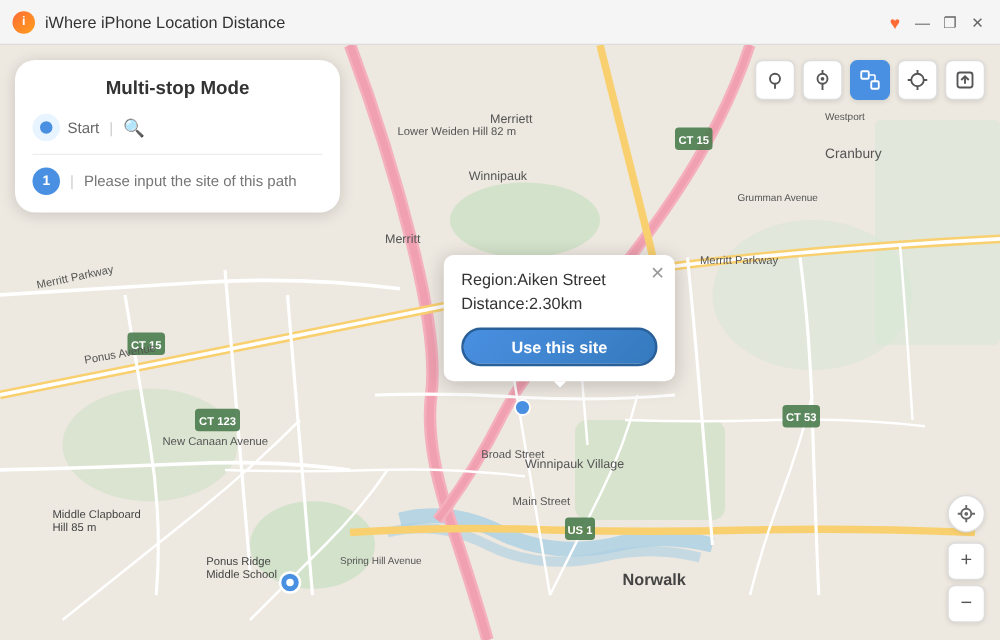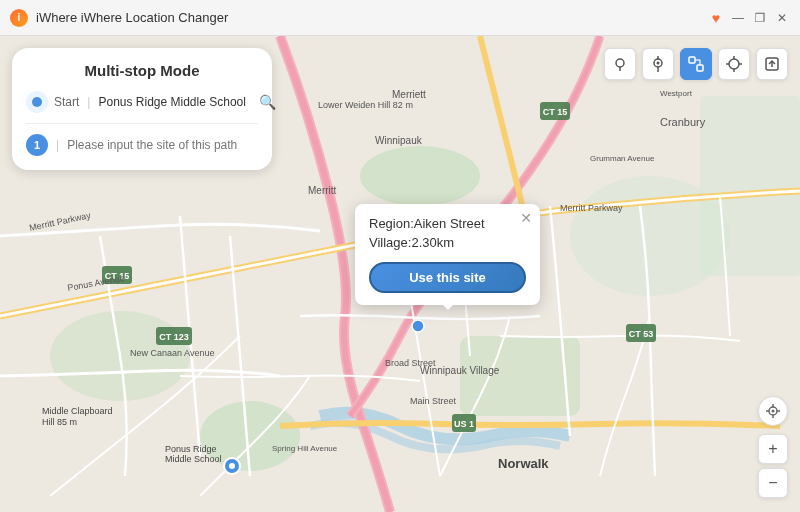--- a/index.html
+++ b/index.html
@@ -267,21 +267,21 @@
       margin-bottom: 4px;
     }
   </style>
 </head>
 <body>
 
 <div class="title-bar">
   <div class="title-bar-icon">
     <span>i</span>
   </div>
-  <span class="title-bar-text">iWhere iWhere Location Changer</span>
+  <span class="title-bar-text">iWhere iPhone Location Distance</span>
   <div class="title-bar-controls">
     <button class="title-bar-btn title-bar-heart">♥</button>
     <button class="title-bar-btn">—</button>
     <button class="title-bar-btn">❐</button>
     <button class="title-bar-btn">✕</button>
   </div>
 </div>
 
 <div class="main-area">
 
@@ -377,21 +377,20 @@
   </div>
 
   <div class="panel">
     <div class="panel-title">Multi-stop Mode</div>
     <div class="panel-row">
       <div class="start-icon">
         <div class="start-dot"></div>
       </div>
       <span class="start-label">Start</span>
       <span style="color:#ccc;font-size:12px;margin:0 2px;">|</span>
-      <input class="start-input" type="text" value="Ponus Ridge Middle School" readonly="" style="">
       <button class="search-icon-btn">🔍</button>
     </div>
     <div class="panel-divider"></div>
     <div class="stop-row">
       <div class="stop-num">1</div>
       <span style="color:#ccc;font-size:12px;margin:0 2px;">|</span>
       <input class="stop-input" type="text" placeholder="Please input the site of this path" style="">
     </div>
   </div>
 
@@ -435,21 +434,21 @@
         </svg>
     </button>
   </div>
 
   <div class="popup">
     <button class="popup-close">✕</button>
     <div class="popup-region">
       <span>Region:</span><span>Aiken Street</span>
     </div>
     <div class="popup-distance">
-      <span>Village:</span><span>2.30km</span>
+      <span>Distance:</span><span>2.30km</span>
     </div>
     <button class="popup-btn">Use this site</button>
   </div>
 
   <div class="map-controls">
     <div class="map-ctrl-loc">
       <svg width="14" height="14" viewBox="0 0 14 14">
           <circle cx="7" cy="7" r="4" fill="none" stroke="#666" stroke-width="1.5"></circle>
           <circle cx="7" cy="7" r="1.5" fill="#666"></circle>
           <line x1="7" y1="0" x2="7" y2="3" stroke="#666" stroke-width="1.5"></line>

